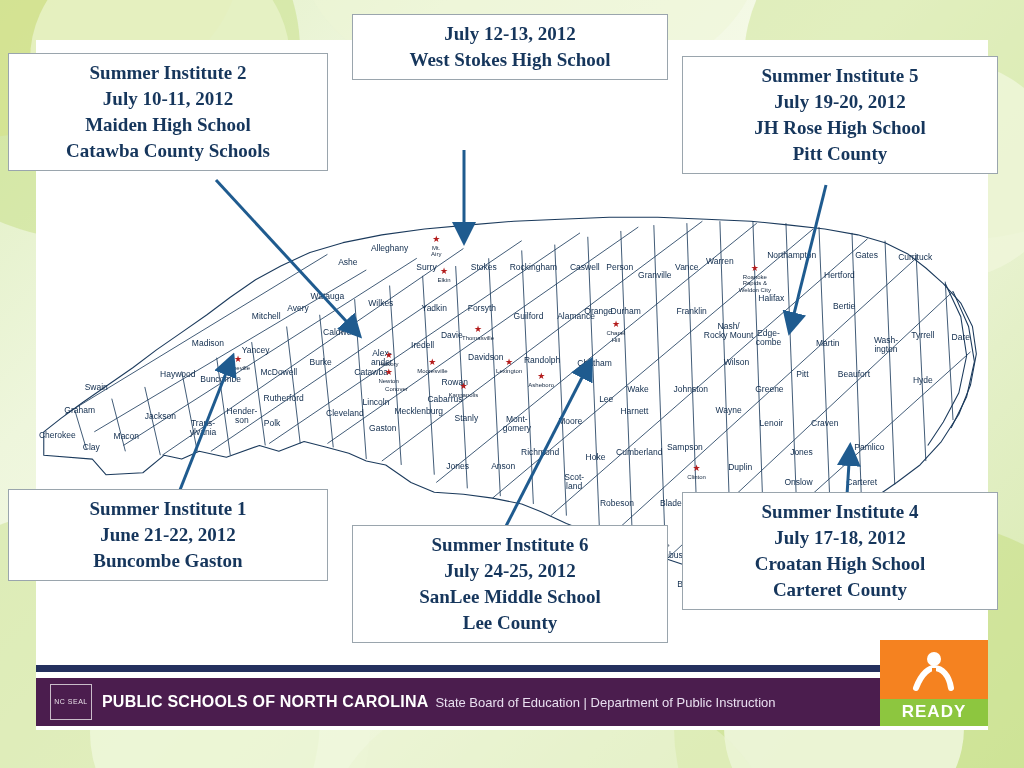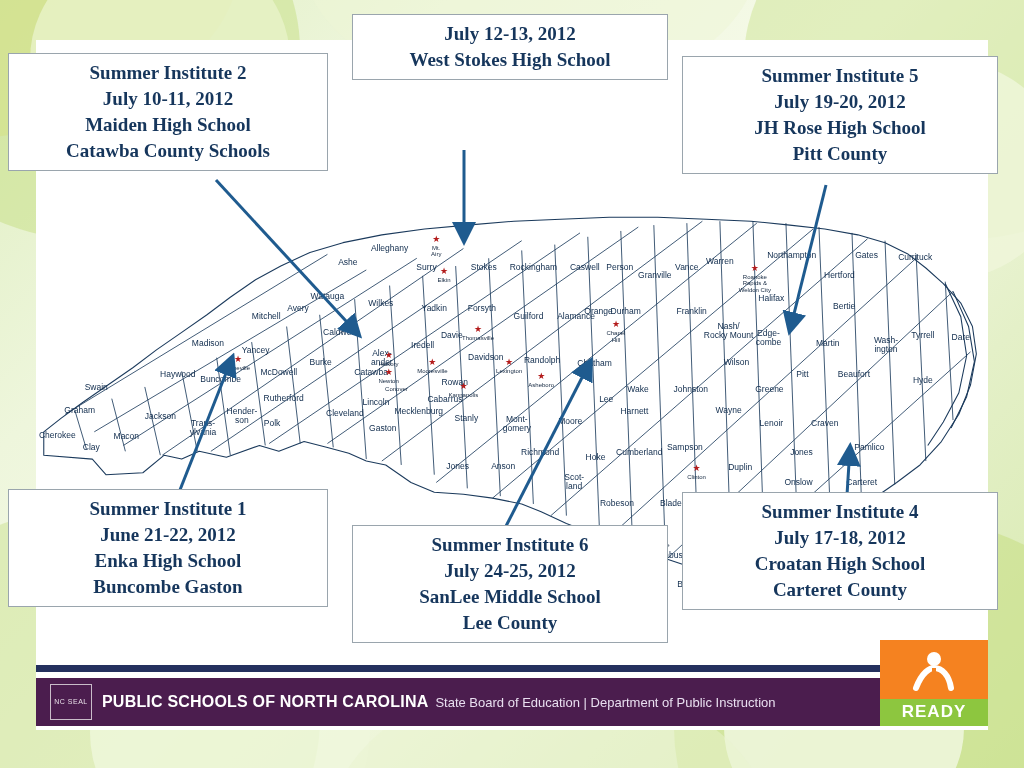--- a/index.html
+++ b/index.html
@@ -456,21 +456,20 @@
     <div class="callout" style="left:646px; top:16px; width:316px;">
       <div>Summer Institute 5</div>
       <div>July 19-20, 2012</div>
       <div>JH Rose High School</div>
       <div>Pitt County</div>
     </div>
 
     <div class="callout" style="left:-28px; top:449px; width:320px;">
       <div>Summer Institute 1</div>
       <div>June 21-22, 2012</div>
-      <div>Enka High School</div>
       <div>Buncombe Gaston</div>
     </div>
 
     <div class="callout" style="left:316px; top:485px; width:316px;">
       <div>Summer Institute 6</div>
       <div>July 24-25, 2012</div>
       <div>SanLee Middle School</div>
       <div>Lee County</div>
     </div>
 

